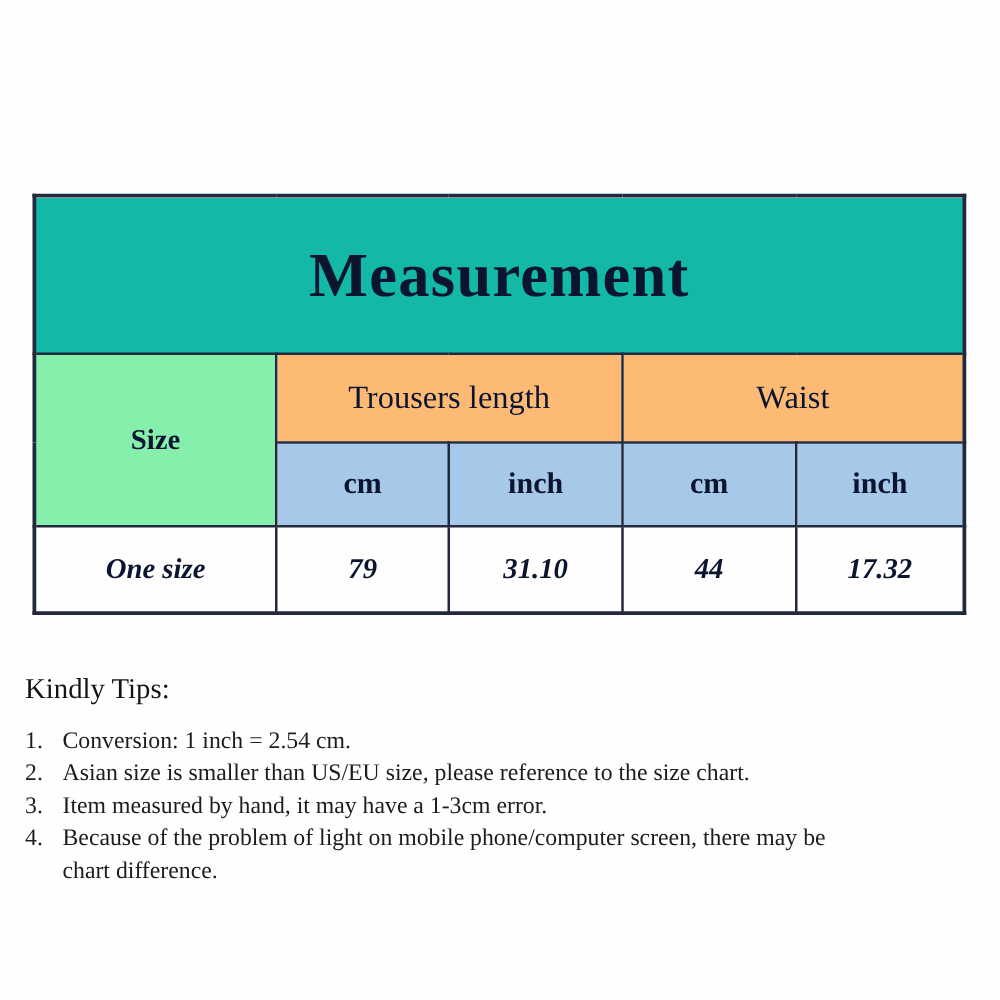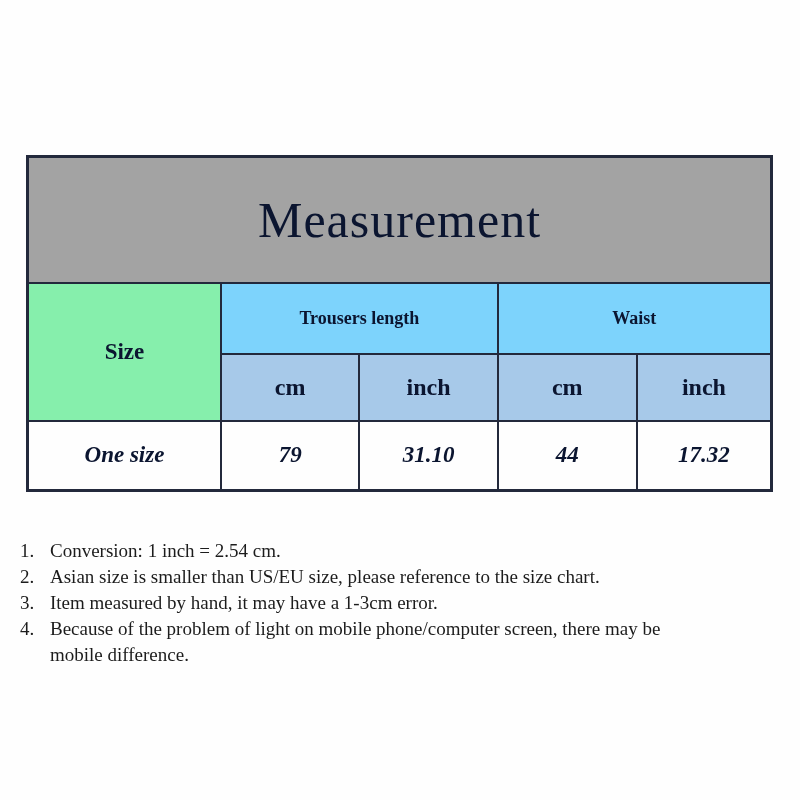--- a/index.html
+++ b/index.html
@@ -32,36 +32,36 @@
     overflow: hidden;
   }
   td.sep { border-left-width: 3px; }
 
   tr.r-title  { height: 126px; }
   tr.r-h1     { height: 71px;  }
   tr.r-h2     { height: 67px;  }
   tr.r-data   { height: 70px;  }
 
   td.title-cell {
-    background: #a3a3a3;
+    background: #14b8a6;
     border-bottom-width: 3px;
-    font-weight: normal;
+    font-weight: bold;
     font-size: 50px;
     letter-spacing: 1px;
     color: #05070c;
   }
   td.size-cell {
     background: #86efac;
     font-weight: bold;
     font-size: 23px;
   }
   td.group-cell {
-    background: #7dd3fc;
-    font-weight: bold;
-    font-size: 18px;
+    background: #fdba74;
+    font-weight: normal;
+    font-size: 26px;
   }
   td.unit-cell {
     background: #a7c9e9;
     font-weight: bold;
     font-size: 24px;
     border-bottom-width: 3px;
   }
   td.data-cell {
     background: #fefefe;
     font-weight: bold;
@@ -127,20 +127,21 @@
         <td class="data-cell">One size</td>
         <td class="data-cell sep">79</td>
         <td class="data-cell">31.10</td>
         <td class="data-cell sep">44</td>
         <td class="data-cell">17.32</td>
       </tr>
     </tbody>
   </table>
 
   <div class="tips">
+    <div class="tips-heading">Kindly Tips:</div>
 
     <div class="tip-item">
       <span class="tip-num">1.</span>
       <span class="tip-text">
         <span class="tip-line">Conversion: 1 inch = 2.54 cm.</span>
       </span>
     </div>
 
     <div class="tip-item">
       <span class="tip-num">2.</span>
@@ -153,18 +154,18 @@
       <span class="tip-num">3.</span>
       <span class="tip-text">
         <span class="tip-line">Item measured by hand, it may have a 1-3cm error.</span>
       </span>
     </div>
 
     <div class="tip-item">
       <span class="tip-num">4.</span>
       <span class="tip-text">
         <span class="tip-line">Because of the problem of light on mobile phone/computer screen, there may be</span>
-        <span class="tip-line">mobile difference.</span>
+        <span class="tip-line">chart difference.</span>
       </span>
     </div>
   </div>
 
 </div>
 
 </body></html>

